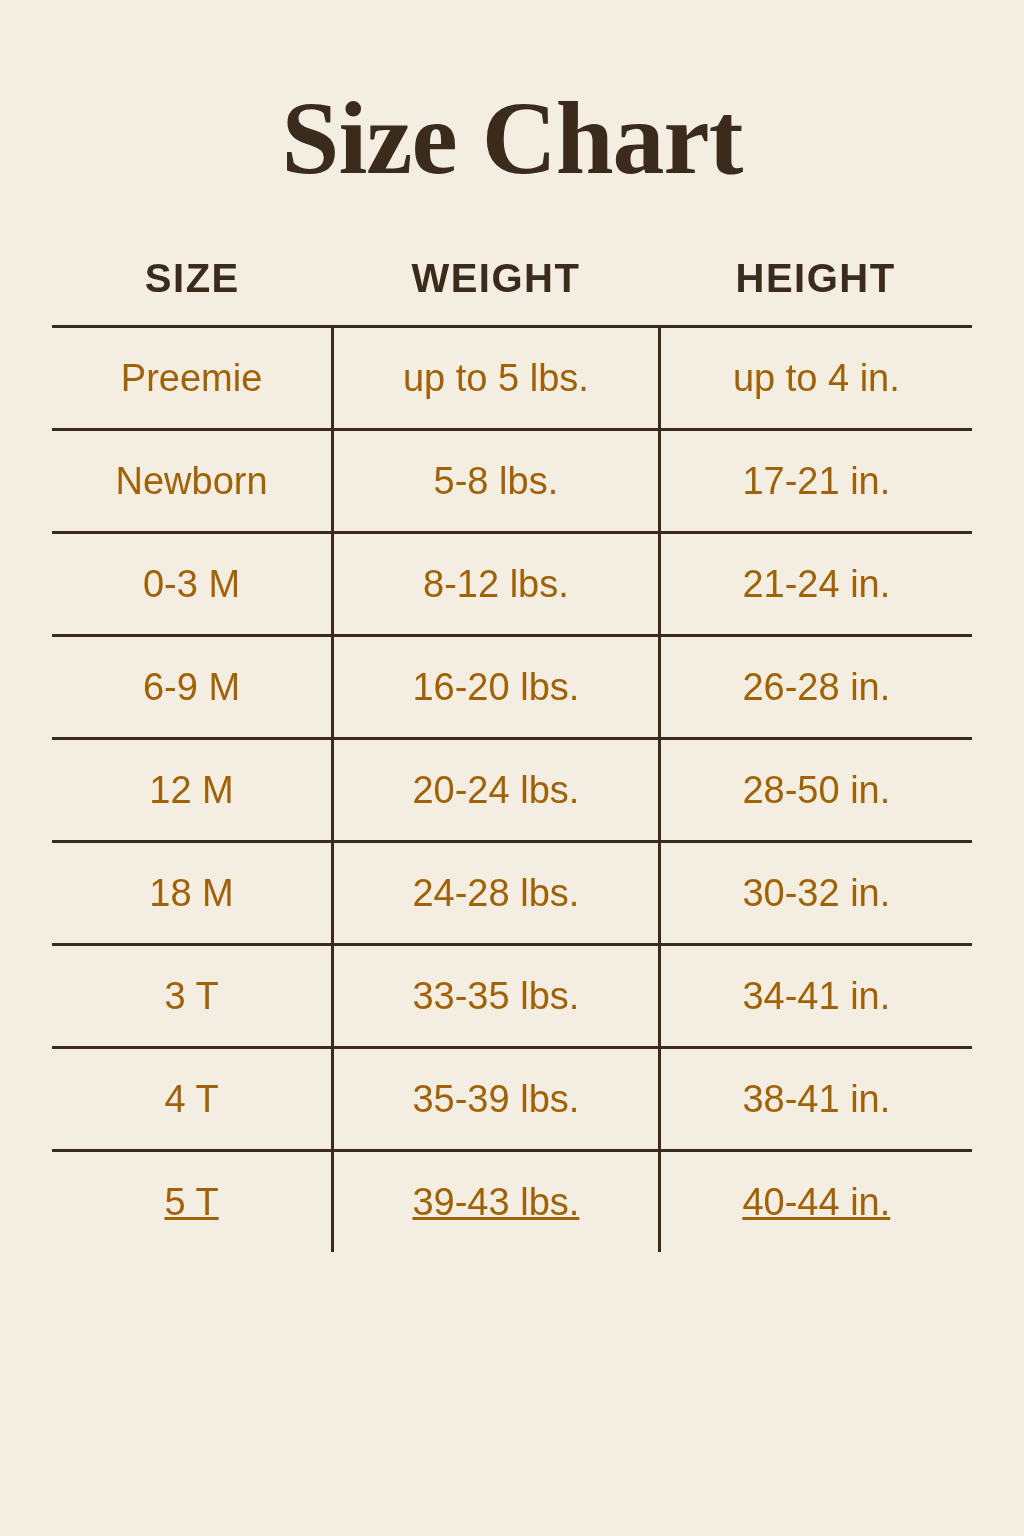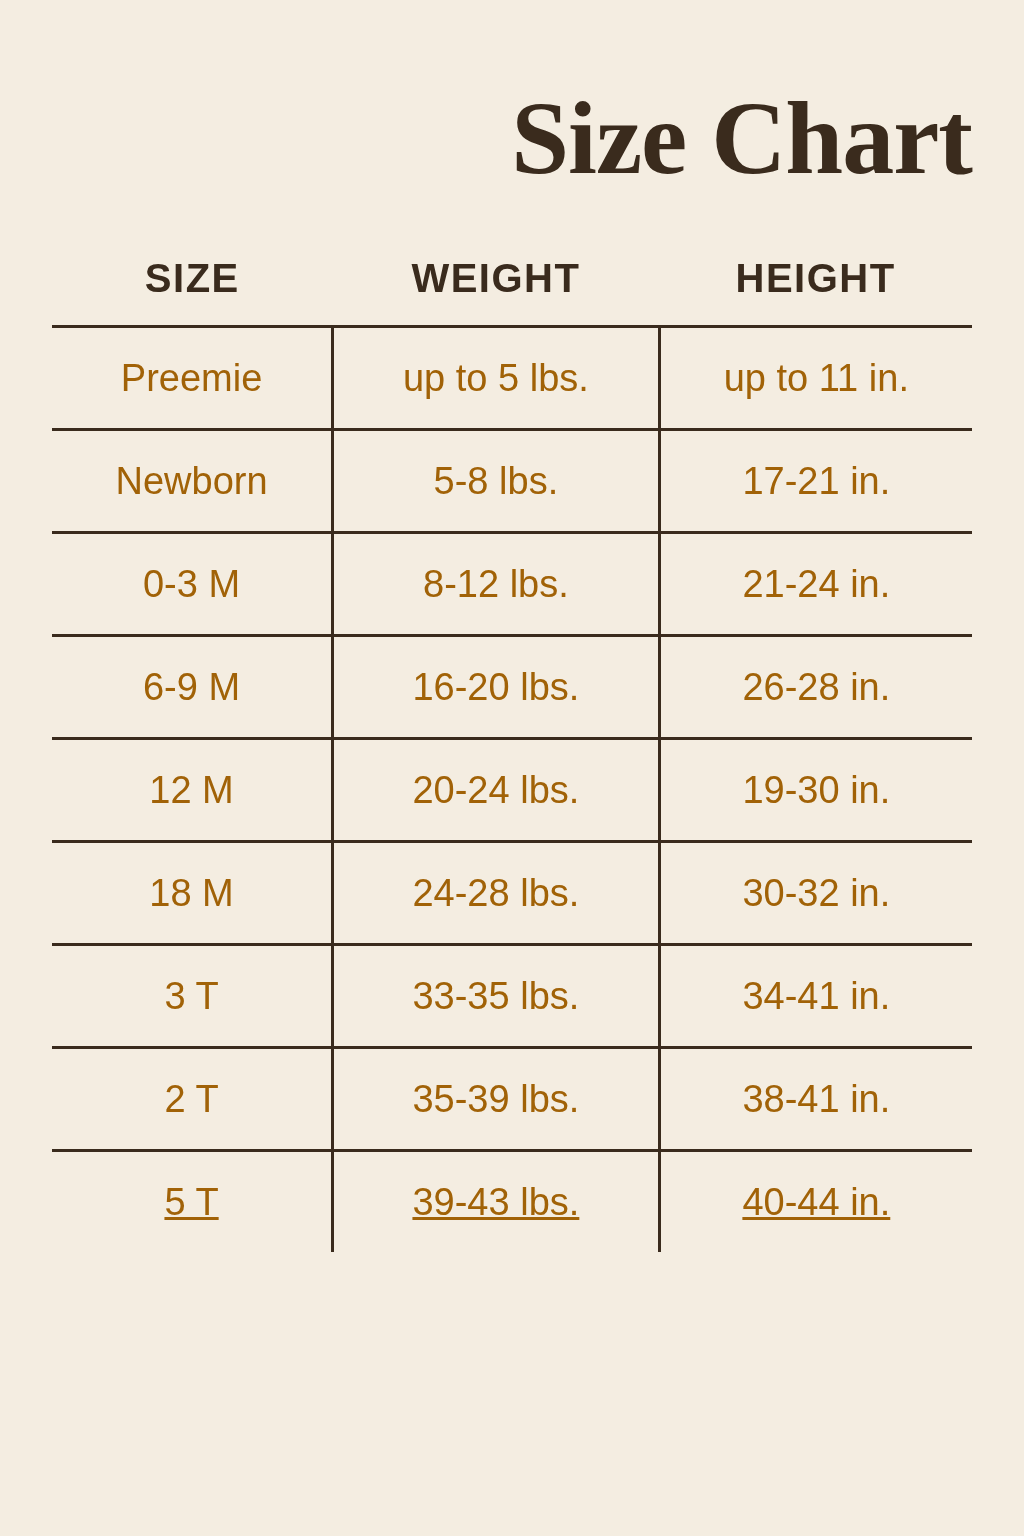--- a/index.html
+++ b/index.html
@@ -19,21 +19,21 @@
     width: 1024px;
     height: 1536px;
     box-sizing: border-box;
     padding: 0 52px;
   }
   .title {
     font-family: "Liberation Serif", serif;
     font-weight: 700;
     font-size: 104px;
     line-height: 1;
-    text-align: right;
+    text-align: center;
     color: #3a2b1d;
     letter-spacing: -1px;
     padding-top: 86px;
     margin: 0;
   }
   table.size-chart {
     width: 100%;
     border-collapse: collapse;
     margin-top: 66px;
     table-layout: fixed;
@@ -96,54 +96,54 @@
       <tr>
         <th>SIZE</th>
         <th>WEIGHT</th>
         <th>HEIGHT</th>
       </tr>
     </thead>
     <tbody>
       <tr>
         <td>Preemie</td>
         <td>up to 5 lbs.</td>
-        <td>up to 11 in.</td>
+        <td>up to 4 in.</td>
       </tr>
       <tr>
         <td>Newborn</td>
         <td>5-8 lbs.</td>
         <td>17-21 in.</td>
       </tr>
       <tr>
         <td>0-3 M</td>
         <td>8-12 lbs.</td>
         <td>21-24 in.</td>
       </tr>
       <tr>
         <td>6-9 M</td>
         <td>16-20 lbs.</td>
         <td>26-28 in.</td>
       </tr>
       <tr>
         <td>12 M</td>
         <td>20-24 lbs.</td>
-        <td>19-30 in.</td>
+        <td>28-50 in.</td>
       </tr>
       <tr>
         <td>18 M</td>
         <td>24-28 lbs.</td>
         <td>30-32 in.</td>
       </tr>
       <tr>
         <td>3 T</td>
         <td>33-35 lbs.</td>
         <td>34-41 in.</td>
       </tr>
       <tr>
-        <td>2 T</td>
+        <td>4 T</td>
         <td>35-39 lbs.</td>
         <td>38-41 in.</td>
       </tr>
       <tr>
         <td>5 T</td>
         <td>39-43 lbs.</td>
         <td>40-44 in.</td>
       </tr>
     </tbody>
   </table>

